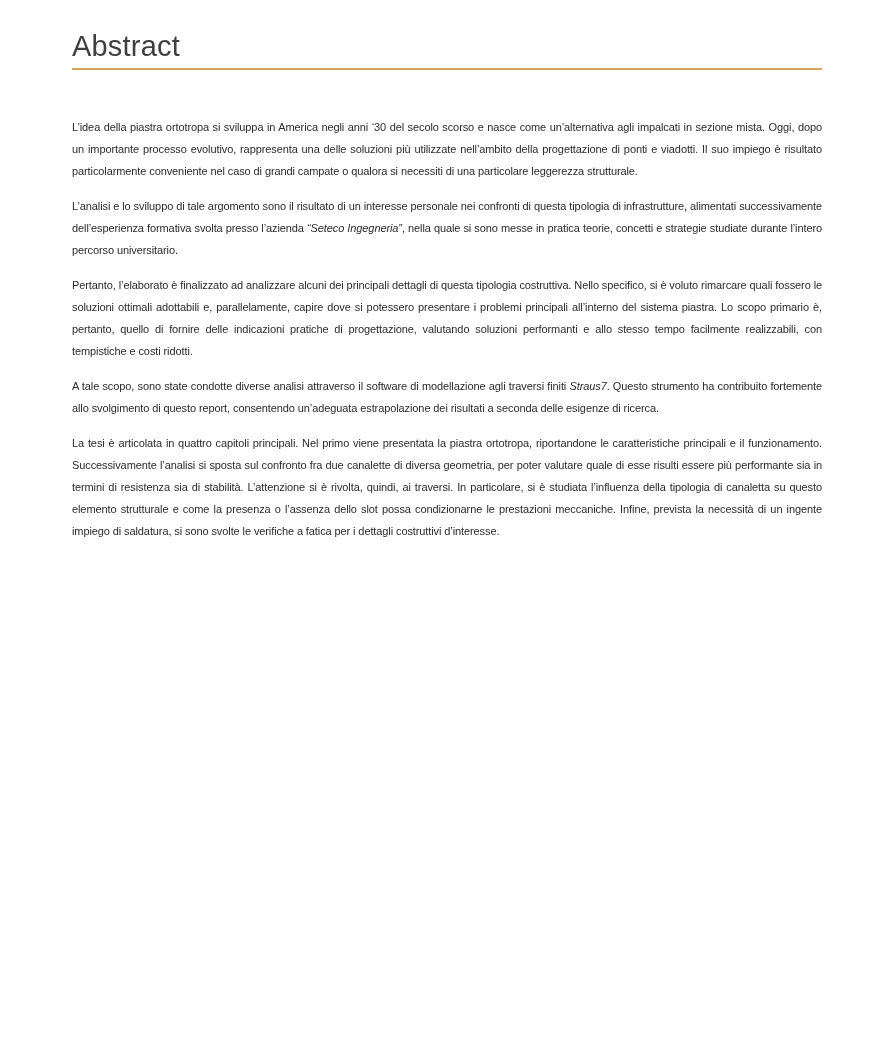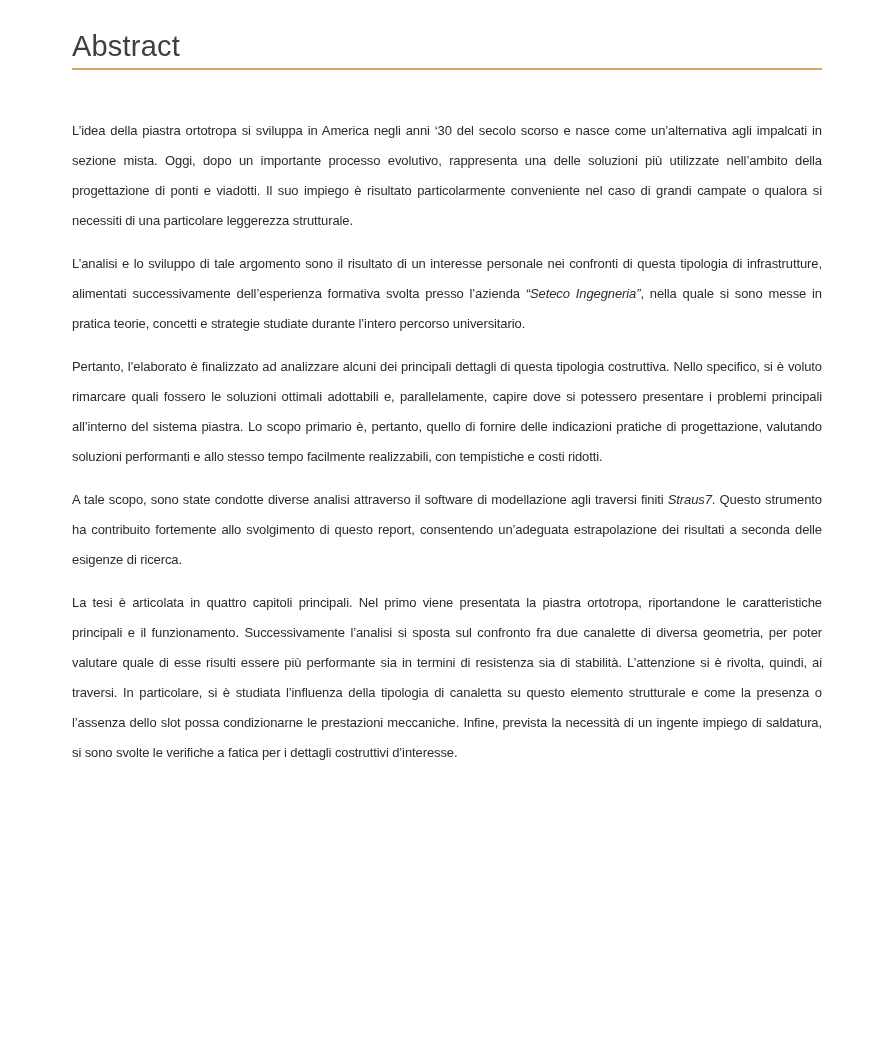--- a/index.html
+++ b/index.html
@@ -29,23 +29,23 @@
   }
   .title-rule {
     margin-top: 5px;
     border-top: 2px solid var(--rule-color, #d9a660);
     height: 0;
   }
   .body-text {
     padding-top: 46px;
   }
   p.para {
-    font-size: 13px;
+    font-size: 11px;
     letter-spacing: -0.1px;
-    line-height: 30px;
+    line-height: 22px;
     color: var(--text-color, #2b2b2b);
     text-align: justify;
     margin-bottom: 13px;
   }
   p.para span.italic { font-style: italic; }
 </style>
 </head>
 <body>
 
 <div class="page">

